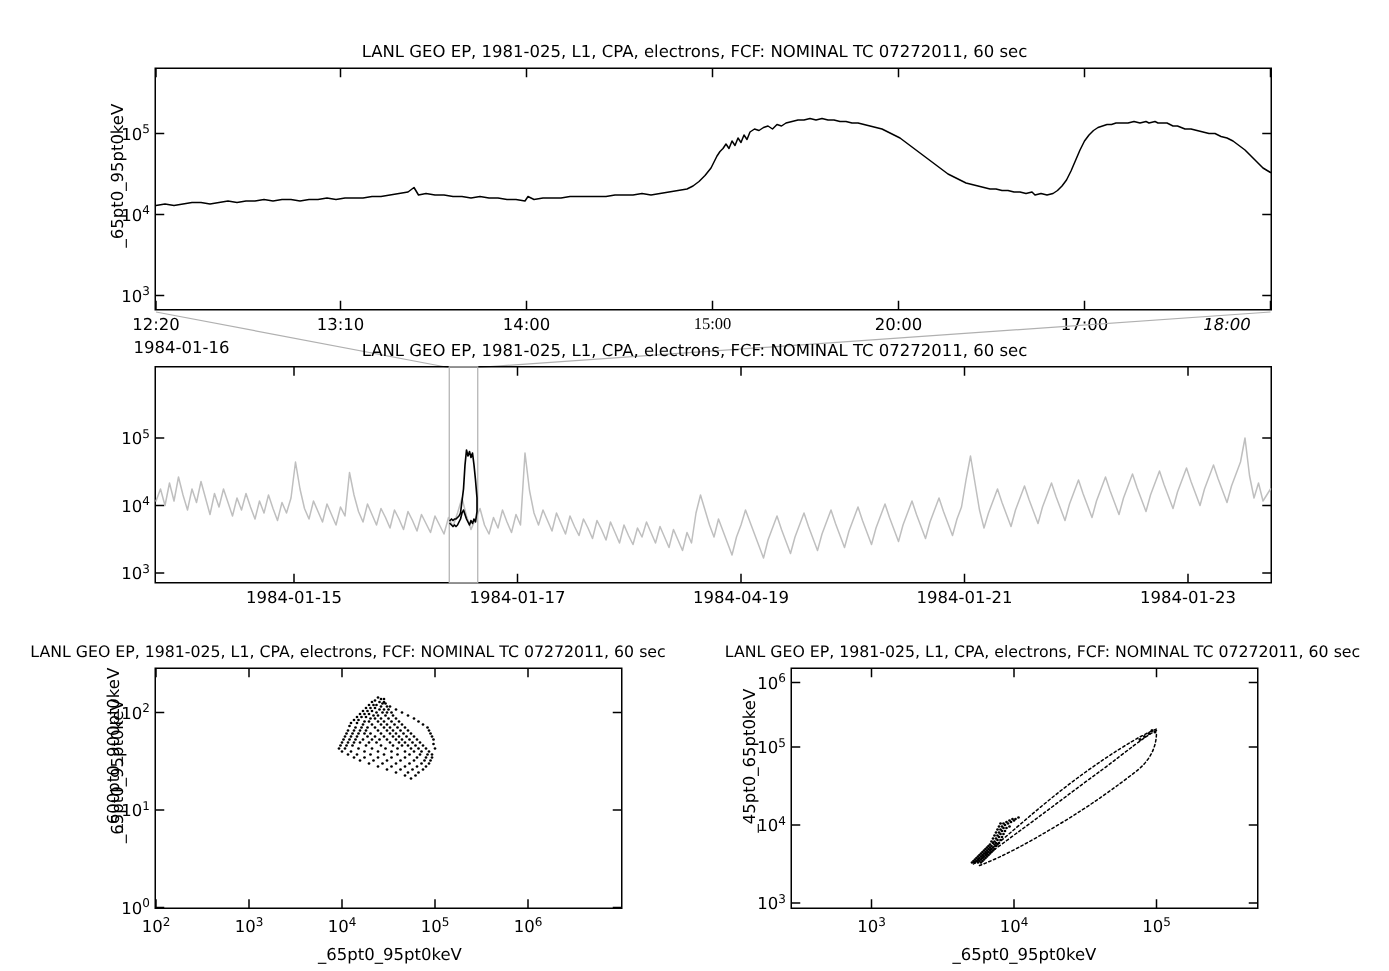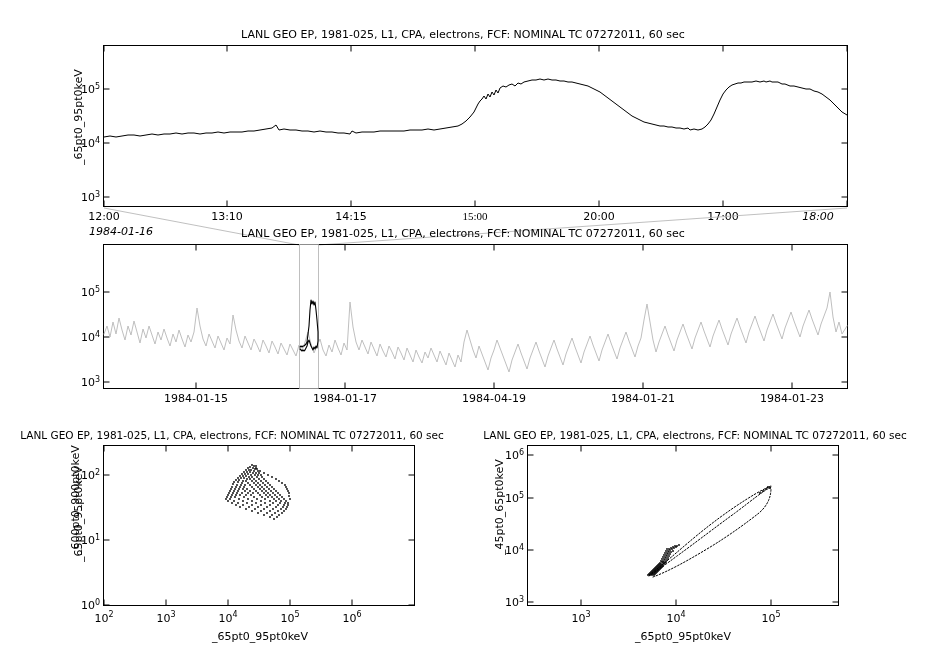--- a/index.html
+++ b/index.html
@@ -140,29 +140,29 @@
       <line x1="847" y1="45.5" x2="847" y2="51.5"></line>
     </g>
 
     <path class="trace-main" d="M104,137 L110,136 L116,137 L122,136 L128,135 L134,135 L140,136 L146,135 L152,134 L158,135 L164,134 L170,134 L176,133 L182,134 L188,133 L194,133 L200,134 L206,133 L212,133 L218,132 L224,133 L230,132 L236,132 L242,132 L248,131 L254,131 L260,130 L266,129 L272,128 L276,125 L279,130 L284,129 L290,130 L296,130 L302,131 L308,131 L314,132 L320,131 L326,132 L332,132 L338,133 L344,133 L350,134 L352,131 L356,133 L362,132 L368,132 L374,132 L380,131 L386,131 L392,131 L398,131 L404,131 L410,130 L416,130 L422,130 L428,129 L434,130 L440,129 L446,128 L452,127 L458,126 L462,124 L466,121 L470,117 L474,112 L476,108 L478,104 L480,101 L482,99 L484,96 L486,99 L488,94 L490,97 L492,92 L494,95 L496,90 L498,93 L500,88 L503,86 L506,87 L509,85 L512,84 L515,86 L518,83 L521,84 L524,82 L528,81 L532,80 L536,80 L540,79 L544,80 L548,79 L552,80 L556,80 L560,81 L564,81 L568,82 L572,82 L576,83 L580,84 L584,85 L588,86 L592,88 L596,90 L600,92 L604,95 L608,98 L612,101 L616,104 L620,107 L624,110 L628,113 L632,116 L636,118 L640,120 L644,122 L648,123 L652,124 L656,125 L660,126 L664,126 L668,127 L672,127 L676,128 L680,128 L684,129 L688,128 L690,130 L694,129 L698,130 L702,129 L705,127 L708,124 L711,120 L714,114 L717,107 L720,100 L723,94 L726,90 L729,87 L732,85 L735,84 L738,83 L741,83 L744,82 L748,82 L752,82 L756,81 L760,82 L764,81 L766,82 L770,81 L772,82 L778,82 L782,84 L785,84 L790,86 L794,86 L798,87 L802,88 L806,89 L810,89 L814,91 L818,92 L822,94 L826,97 L830,100 L834,104 L838,108 L842,112 L847,115"></path>
   </svg>
 
   <div class="tick-label ytick" style="left:78px; top:197px; width:22px;">10<span class="sup">3</span></div>
   <div class="tick-label ytick" style="left:78px; top:143px; width:22px;">10<span class="sup">4</span></div>
   <div class="tick-label ytick" style="left:78px; top:89px; width:22px;">10<span class="sup">5</span></div>
 
-  <div class="tick-label xtick" style="left:104px; top:210px;">12:00</div>
+  <div class="tick-label xtick" style="left:104px; top:210px;">12:20</div>
   <div class="tick-label xtick" style="left:227px; top:210px;">13:10</div>
-  <div class="tick-label xtick" style="left:351px; top:210px;">14:15</div>
+  <div class="tick-label xtick" style="left:351px; top:210px;">14:00</div>
   <div class="tick-label xtick" style="left:475px; top:210px;font-family:Liberation Serif, serif;">15:00</div>
   <div class="tick-label xtick" style="left:599px; top:210px;">20:00</div>
   <div class="tick-label xtick" style="left:723px; top:210px;">17:00</div>
   <div class="tick-label xtick" style="left:818px; top:210px;font-style:italic;">18:00</div>
 
-  <div class="axis-label-x" style="left:89px; top:225px;font-style:italic;">1984-01-16</div>
+  <div class="axis-label-x" style="left:89px; top:225px;">1984-01-16</div>
 </div>
 
 <svg width="926" height="70" style="position:absolute; left:0; top:207px;">
   <path class="connector" d="M104,1 L299,38"></path>
   <path class="connector" d="M847,1 L318,38"></path>
 </svg>
 
 <div class="panel" style="left:0; top:222px; width:926px; height:200px;">
 
   <div class="plot-title" style="left:0; top:5px; width:926px;">LANL GEO EP, 1981-025, L1, CPA, electrons, FCF: NOMINAL TC 07272011, 60 sec</div>

